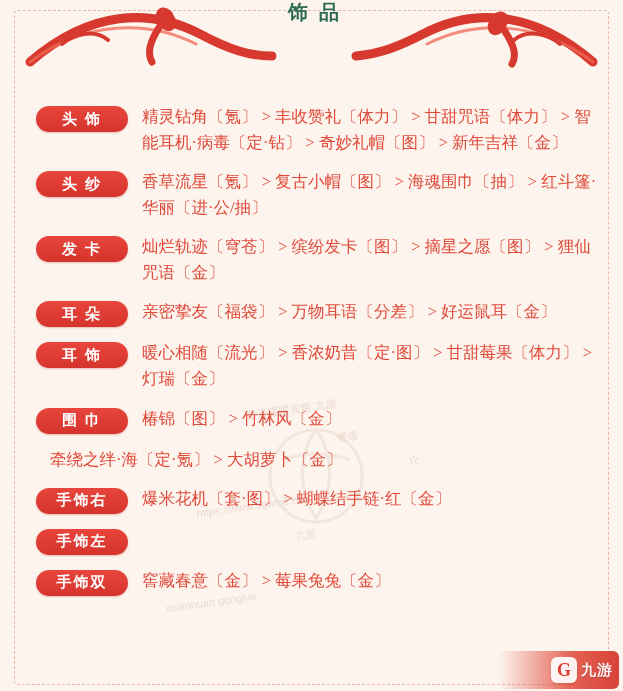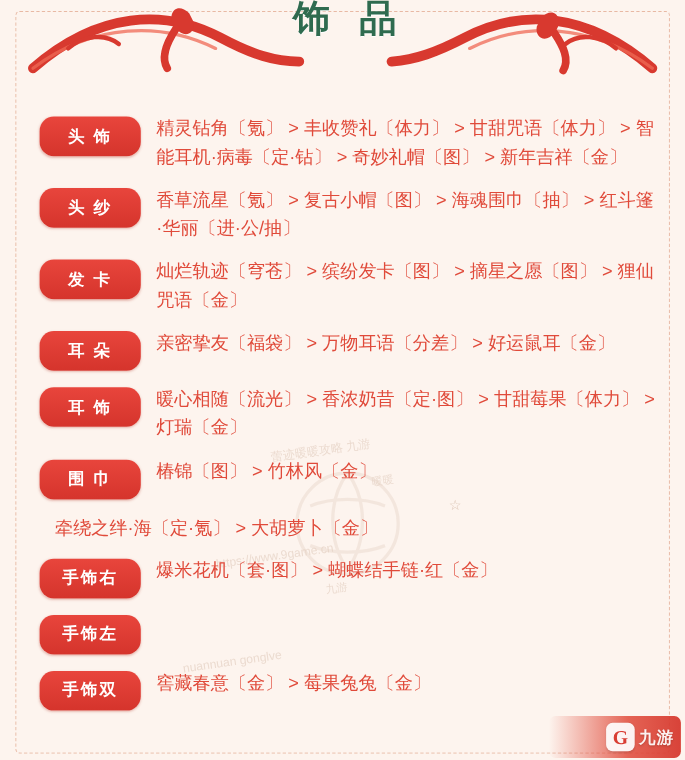--- a/index.html
+++ b/index.html
@@ -45,23 +45,22 @@
     top: 2px;
     width: 130px;
     text-align: center;
     color: #2f6b4f;
     font-family: "Liberation Serif", serif;
     font-weight: bold;
     line-height: 1.08;
     text-shadow: 0 1px 0 #ffffff;
   }
   .title-line1 {
-    font-size: 34px;
+    font-size: 20px;
     letter-spacing: 3px;
-    font-family: Liberation Mono, monospace;
   }
   .title-line2 {
     font-size: 30px;
     letter-spacing: 3px;
     margin-left: 26px;
     margin-top: 2px;
   }
 
   
   .wm {
@@ -102,42 +101,42 @@
   }
   .row {
     display: flex;
     align-items: flex-start;
     margin-bottom: 13px;
     padding-left: 36px;
   }
   .tag {
     flex: 0 0 auto;
     width: 92px;
-    height: 36px;
+    height: 26px;
     border-radius: 13px;
     background: linear-gradient(180deg, #e8453c 0%, #d5342c 100%);
     color: #ffffff;
     font-size: 15px;
     font-weight: bold;
     letter-spacing: 2px;
     display: flex;
     align-items: center;
     justify-content: center;
     font-family: "Liberation Sans", sans-serif;
     box-shadow: 0 1px 2px rgba(180, 60, 45, .30);
     margin-top: 2px;
   }
   .items {
     flex: 1 1 auto;
     padding-left: 14px;
     padding-right: 26px;
     color: #e04a3a;
     font-size: 16.5px;
     line-height: 1.58;
-    font-family: Liberation Sans, sans-serif;
+    font-family: Liberation Serif, serif;
     word-break: break-all;
   }
 
   
   .logo {
     position: absolute;
     right: 10px;
     bottom: 8px;
     display: flex;
     align-items: center;

